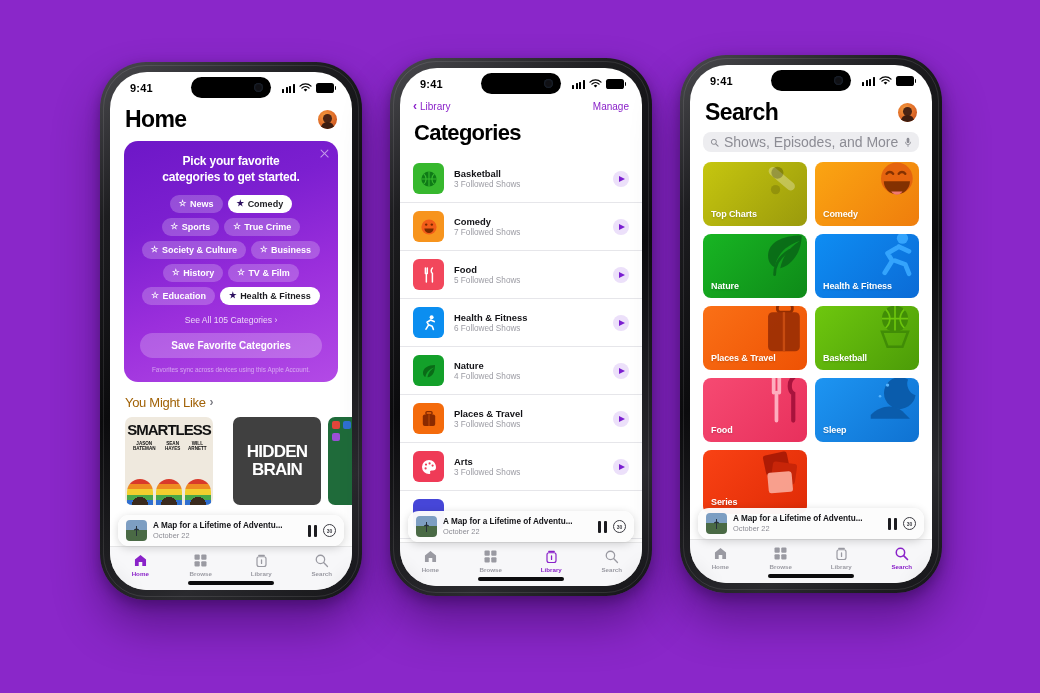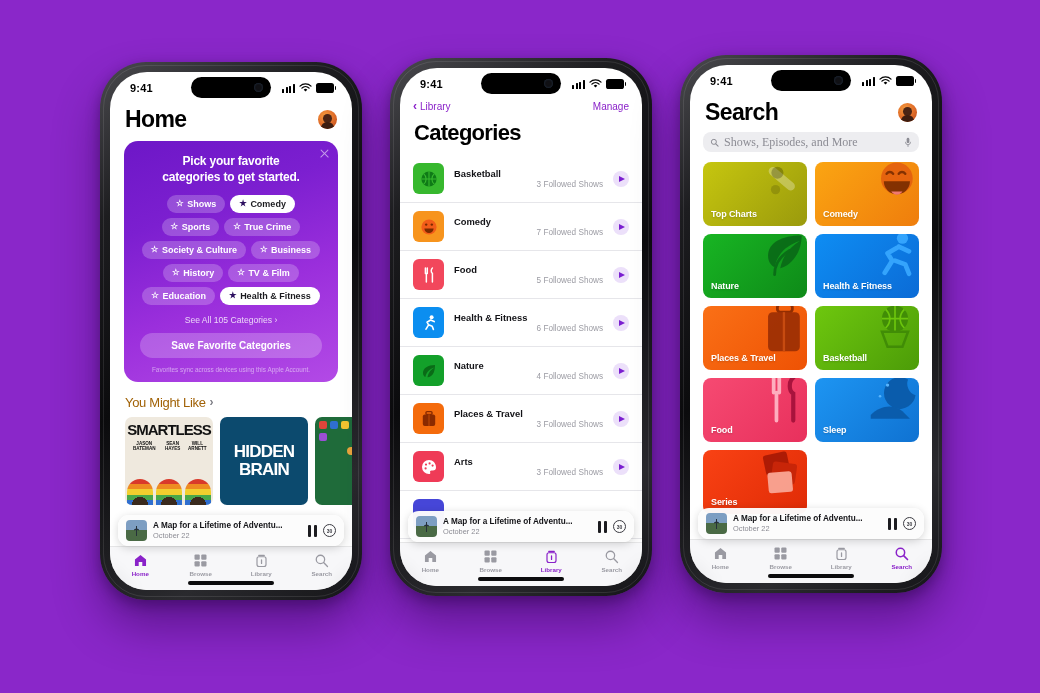--- a/index.html
+++ b/index.html
@@ -119,21 +119,21 @@
     justify-content:space-around; padding:0 3px; }
   .sl-names span{ font-size:4.6px; font-weight:900; color:#111; text-align:center;
     line-height:1.25; }
   .sl-rainbows{ position:absolute; bottom:0; left:0; right:0; height:44px; display:flex;
     justify-content:space-around; align-items:flex-end; }
   .rb{ width:26px;height:26px;border-radius:13px 13px 0 0;
     background:
       radial-gradient(circle at 50% 100%, #3a2a1e 0 28%, transparent 28%),
       linear-gradient(#d93a2b 0 20%, #ee8b22 20% 40%, #f2cf2e 40% 60%, #4aa84a 60% 80%, #2f6fd0 80% 100%);
   }
-  .art-hidden{ background:#0c4a6e; display:flex; align-items:center; justify-content:center; }
+  .art-hidden{ background:#404040; display:flex; align-items:center; justify-content:center;margin-left:13px; }
   .hb{ color:#fff; font-size:17px; font-weight:900; letter-spacing:-.8px; text-align:center;
        line-height:1.02; }
   .art-third{ background:#1f6b3a; }
   .art-third .bits{ position:absolute; inset:0; }
   .art-third .bits i{ position:absolute; width:8px;height:8px;border-radius:2px; }
 
   
   .mini{
     position:absolute; left:8px; right:8px; bottom:44px; height:31px;
     background:rgba(252,252,252,.97); border-radius:11px;
@@ -181,32 +181,32 @@
   .cat-title{ font-size:22px; font-weight:800; letter-spacing:-.7px; padding:3px 14px 9px;
     color:#000; }
   .catlist{ flex:1 1 auto; overflow:hidden; }
   .catrow{ display:flex; align-items:center; gap:10px; padding:8px 13px;
     border-bottom:.5px solid #e6e6ea; }
   .catico{ width:31px;height:31px;border-radius:6px; flex:0 0 auto; position:relative;
     overflow:hidden; display:flex; align-items:center; justify-content:center; }
   .catico svg{ width:20px; height:20px; }
   .catmeta{ flex:1 1 auto; min-width:0; }
   .catname{ font-size:9.4px; font-weight:600; color:#131317; }
-  .catsub{ font-size:8.2px; color:#9b9ba3; margin-top:1.5px;text-align:right; }
+  .catsub{ font-size:8.2px; color:#9b9ba3; margin-top:1.5px; }
   .playbtn{ width:16px;height:16px;border-radius:50%;
     background:#ece0fa; display:flex;align-items:center;justify-content:center; flex:0 0 auto; }
   .playbtn .tri{ width:0;height:0;border-left:6px solid #7b1fd0;
     border-top:3.6px solid transparent;border-bottom:3.6px solid transparent; margin-left:1.5px; }
 
   
   .srch-head{ display:flex; align-items:center; justify-content:space-between;
     padding: 6px 15px 6px; }
   .srchfield{ margin:0 13px; height:20px; border-radius:8px; background:#ededf0;
     display:flex; align-items:center; gap:5px; padding:0 7px; }
-  .srch-ph{ flex:1 1 auto; font-size:12px; color:#8c8c94;font-family:Liberation Serif, serif; }
+  .srch-ph{ flex:1 1 auto; font-size:14px; color:#8c8c94; }
   .grid{ display:grid; grid-template-columns:1fr 1fr; gap:8px; padding:10px 13px 0; }
   .tile{ height:64px; border-radius:8px; position:relative; overflow:hidden;
     display:flex; align-items:flex-end; }
   .tile .tl{ font-size:9px; font-weight:700; color:#fff; padding:0 0 7px 8px;
     position:relative; z-index:2; letter-spacing:-.1px; text-shadow:0 1px 2px rgba(0,0,0,.18); }
   .tile .gfx{ position:absolute; right:-4px; top:-6px; width:56px; height:56px;
     opacity:.92; z-index:1; }
   .tile .gfx svg{ width:100%; height:100%; }
 </style>
 </head>
@@ -240,21 +240,21 @@
           <div class="big-title">Home</div>
           <div class="avatar"></div>
         </div>
 
         <div class="promo">
           <div class="promo-close"></div>
           <div class="promo-title">Pick your favorite categories to get started.</div>
           <div class="chips">
             <div class="chip">
                 <span class="star">☆</span>
-                <span>Shows</span>
+                <span>News</span>
               </div>
             <div class="chip sel">
                 <span class="star">★</span>
                 <span>Comedy</span>
               </div>
             <div class="chip">
                 <span class="star">☆</span>
                 <span>Sports</span>
               </div>
             <div class="chip">

